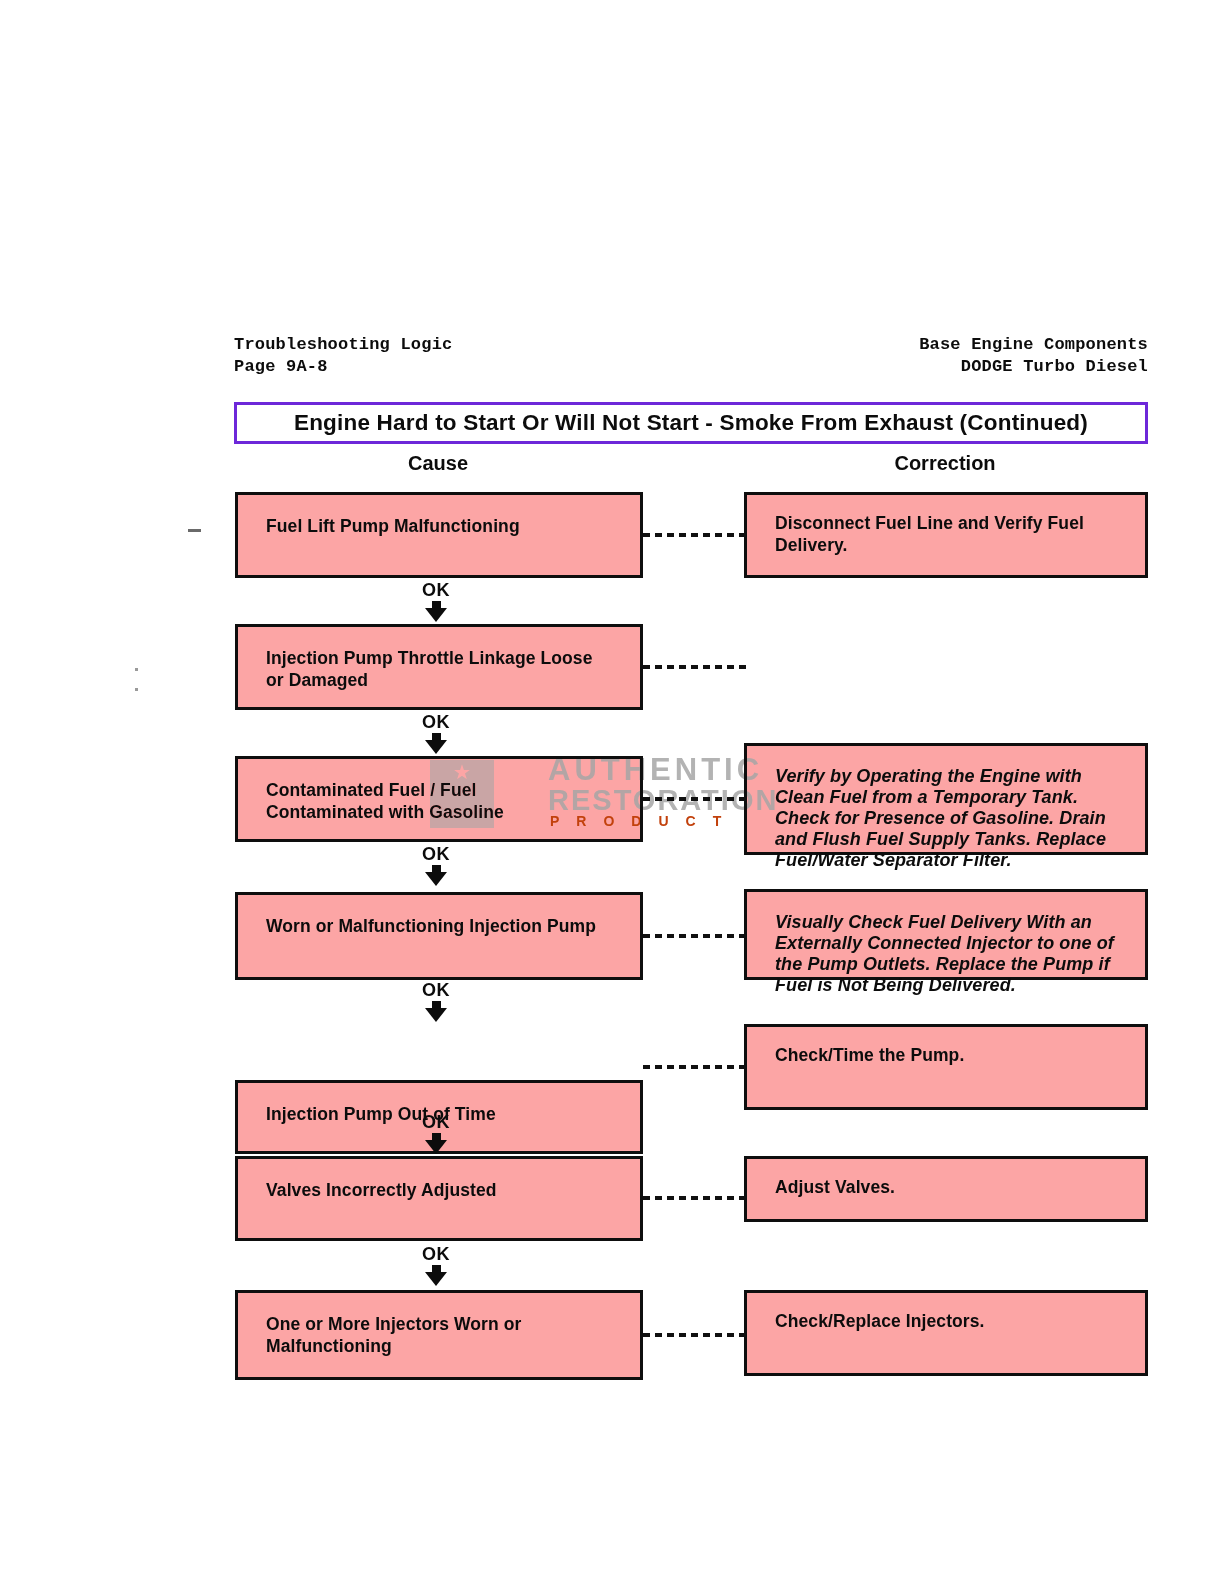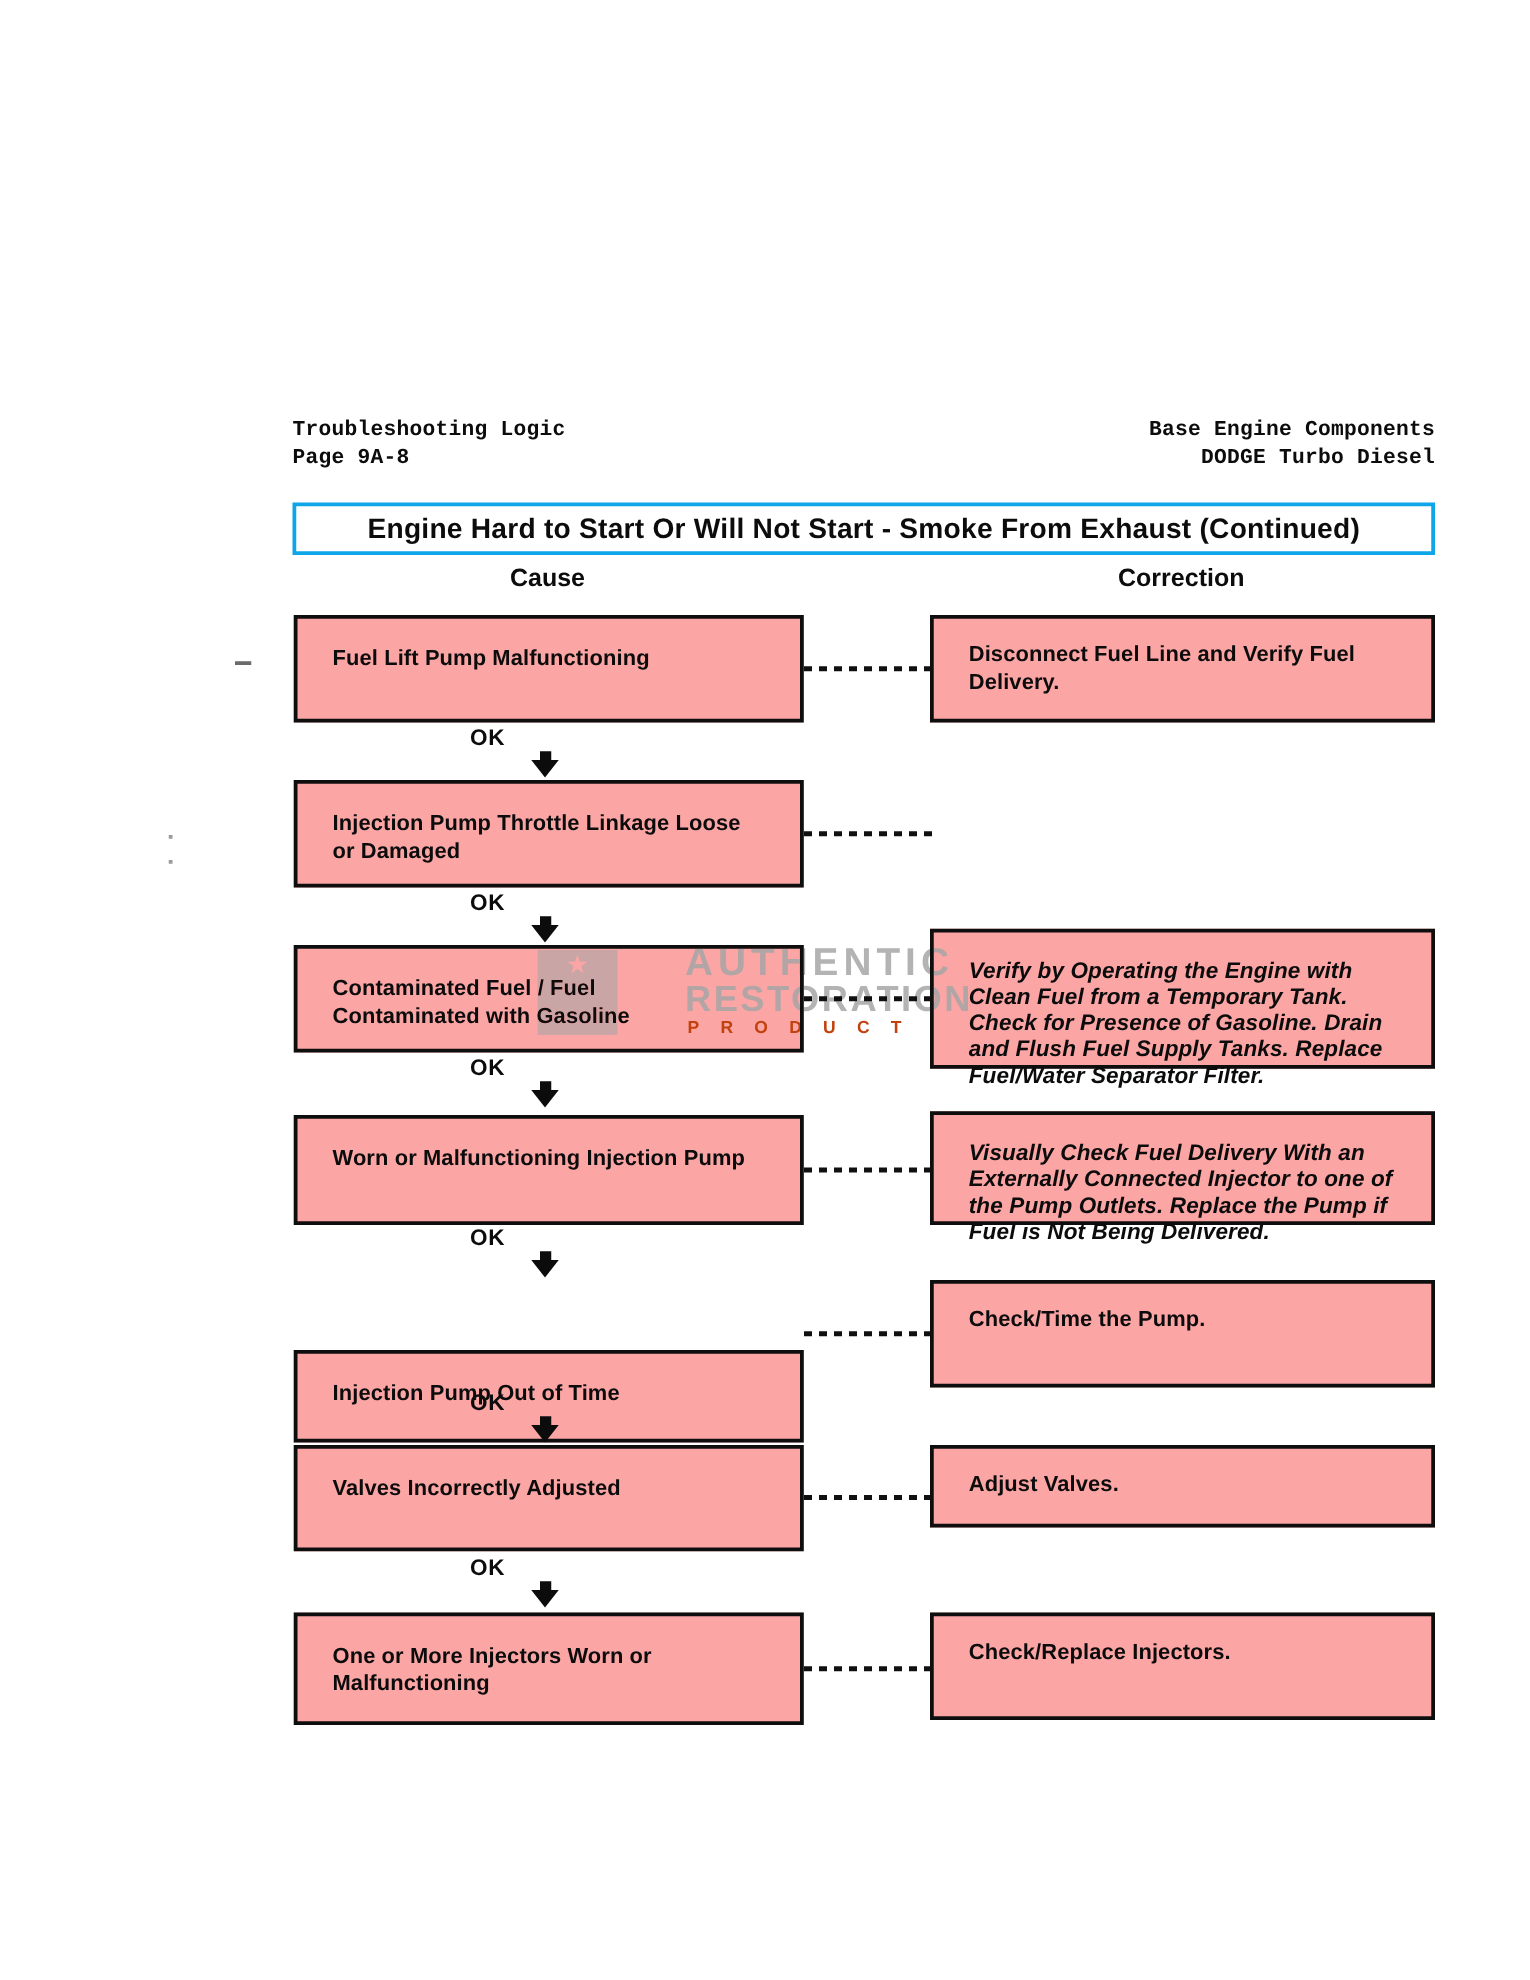--- a/index.html
+++ b/index.html
@@ -10,21 +10,21 @@
     font-family:"Liberation Sans", sans-serif;
     font-weight:bold;
     color:#0c0c0c;
     overflow:hidden;
   }
   .hdr{position:absolute;font-size:17px;line-height:22px;letter-spacing:0.2px;font-family:Liberation Mono, monospace;}
   .hdr-left{left:234px;top:334px;text-align:left;}
   .hdr-right{right:76px;top:334px;text-align:right;}
   .title-box{
     position:absolute;left:234px;top:402px;width:908px;height:36px;
-    border:3px solid #0ea5e9;
+    border:3px solid #6d28d9;
     text-align:center;line-height:36px;font-size:22.5px;letter-spacing:0.2px;
     background:#ffffff;
   }
   .col-label{position:absolute;top:452px;width:410px;text-align:center;font-size:20px;}
   .col-cause{left:233px;}
   .col-corr{left:740px;}
   .box{
     position:absolute;border:3px solid #0e0e0e;background:#fca5a5;box-sizing:border-box;
   }
   .cause{left:235px;width:408px;}
@@ -34,21 +34,21 @@
     padding:20px 8px 0 28px;
     font-size:17.5px;line-height:22px;letter-spacing:0.1px;
     white-space:pre-line;
   }
   .corr .box-text{padding-top:17px;}
   .corr.tight .box-text{padding-top:20px;line-height:21px;font-size:18px;font-style:italic;}
   .dash{
     position:absolute;left:643px;width:103px;height:4px;z-index:6;
     background:repeating-linear-gradient(90deg,#101010 0 7px,transparent 7px 12px);
   }
-  .okblock{position:absolute;left:376px;width:120px;text-align:left;z-index:4;}
+  .okblock{position:absolute;left:376px;width:120px;text-align:center;z-index:4;}
   .ok{font-size:18px;line-height:19px;letter-spacing:0.5px;}
   .arrow{margin-top:1px;}
   .stem{width:9px;height:7px;background:#0c0c0c;margin:0 auto;}
   .head{width:0;height:0;border-left:11px solid transparent;border-right:11px solid transparent;border-top:14px solid #0c0c0c;margin:0 auto;}
   .watermark{position:absolute;z-index:5;mix-blend-mode:darken;}
   .wm-line1{position:absolute;left:548px;top:752px;font-size:31px;letter-spacing:4px;color:#b3b3b3;}
   .wm-line2{position:absolute;left:548px;top:784px;font-size:29px;letter-spacing:2px;color:#b3b3b3;}
   .wm-line3{position:absolute;left:550px;top:813px;font-size:14px;letter-spacing:17px;color:#c2410c;}
   .wm-logo{
     position:absolute;left:430px;top:760px;width:64px;height:68px;

